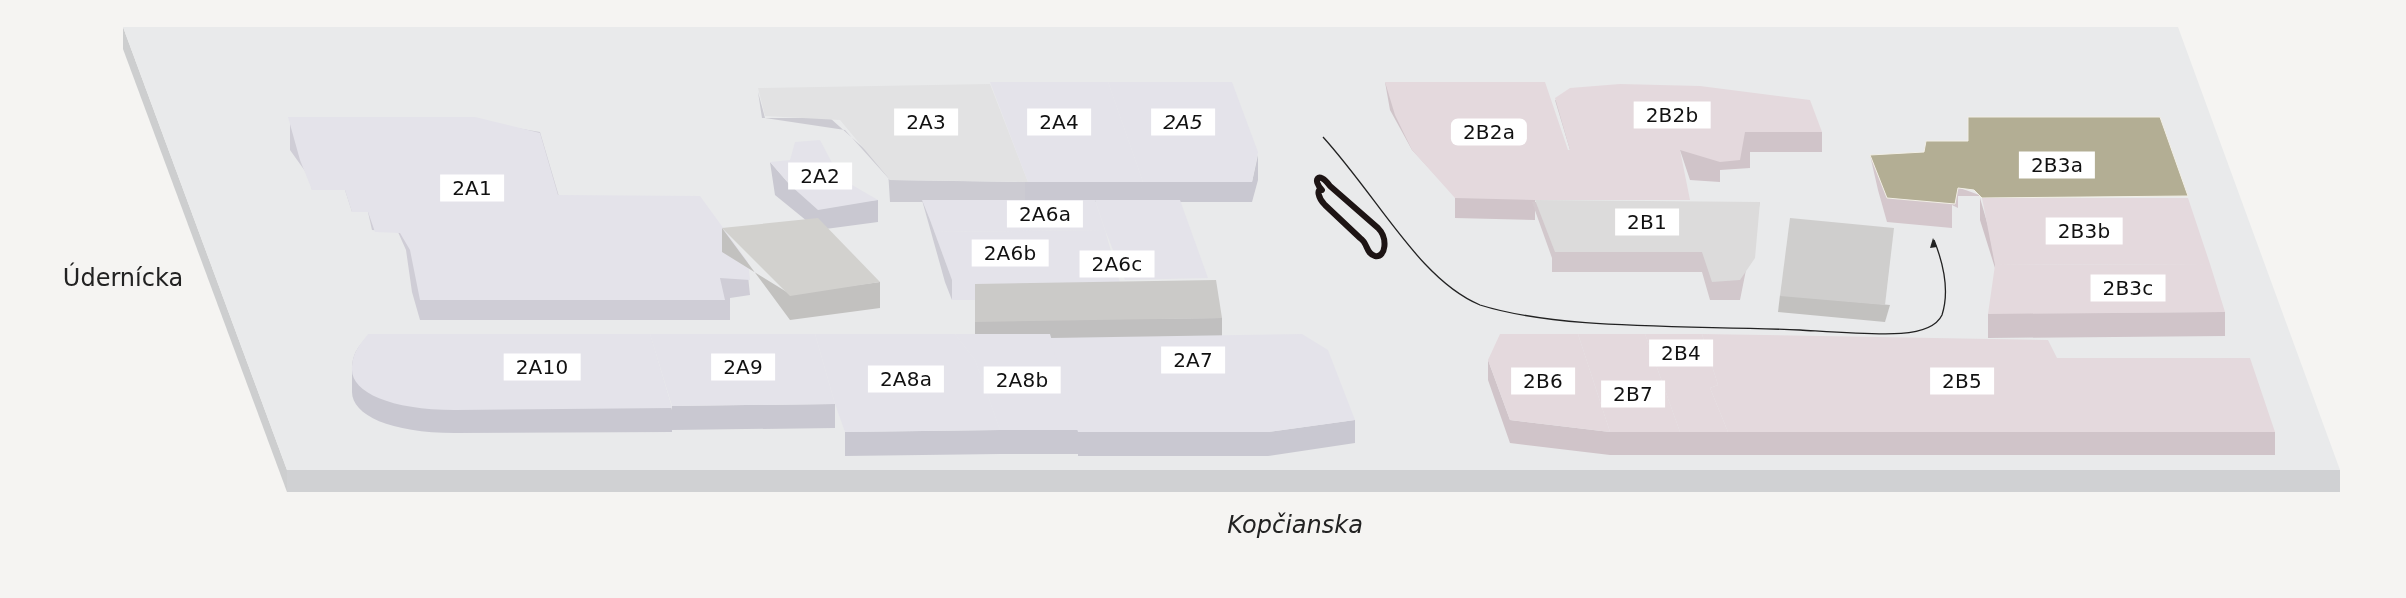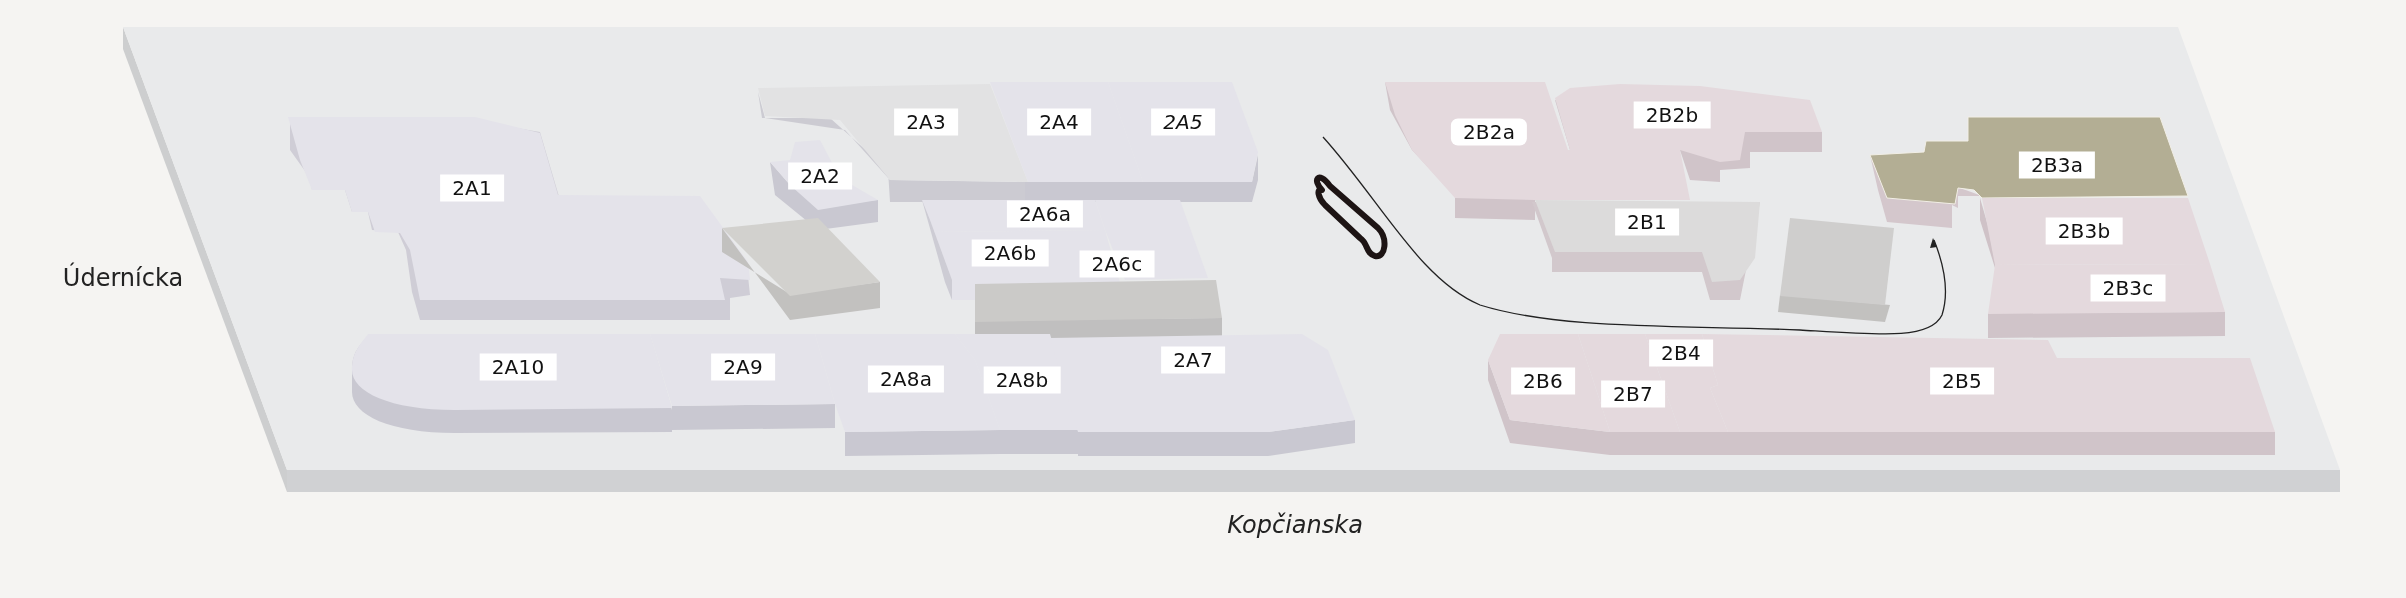--- a/index.html
+++ b/index.html
@@ -155,21 +155,21 @@
 <div class="street" style="left:1295px;top:525px;font-style:italic;">Kopčianska</div>
 
 <div class="lbl" style="left:472px;top:188px;">2A1</div>
 <div class="lbl" style="left:820px;top:176px;">2A2</div>
 <div class="lbl" style="left:926px;top:122px;">2A3</div>
 <div class="lbl" style="left:1059px;top:122px;">2A4</div>
 <div class="lbl" style="left:1183px;top:122px;font-style:italic;">2A5</div>
 <div class="lbl" style="left:1045px;top:214px;">2A6a</div>
 <div class="lbl" style="left:1010px;top:253px;">2A6b</div>
 <div class="lbl" style="left:1117px;top:232px;margin-top:32px;">2A6c</div>
-<div class="lbl" style="left:518px;top:367px;">2A10</div>
+<div class="lbl" style="left:542px;top:367px;">2A10</div>
 <div class="lbl" style="left:743px;top:367px;">2A9</div>
 <div class="lbl" style="left:906px;top:379px;text-align:right;">2A8a</div>
 <div class="lbl" style="left:1022px;top:380px;">2A8b</div>
 <div class="lbl" style="left:1193px;top:360px;">2A7</div>
 <div class="lbl" style="left:1489px;top:132px;border-radius:7px;">2B2a</div>
 <div class="lbl" style="left:1672px;top:115px;">2B2b</div>
 <div class="lbl" style="left:1647px;top:222px;">2B1</div>
 <div class="lbl" style="left:2057px;top:165px;">2B3a</div>
 <div class="lbl" style="left:2084px;top:231px;">2B3b</div>
 <div class="lbl" style="left:2128px;top:288px;">2B3c</div>

